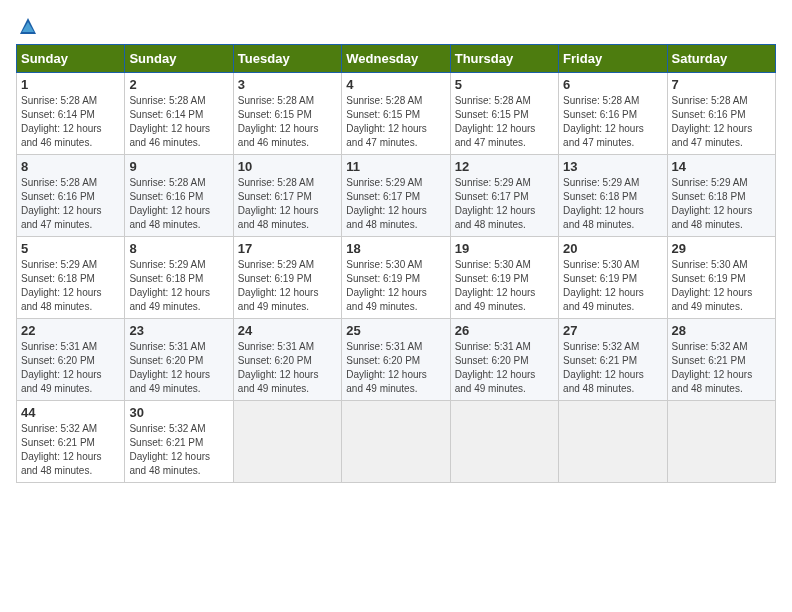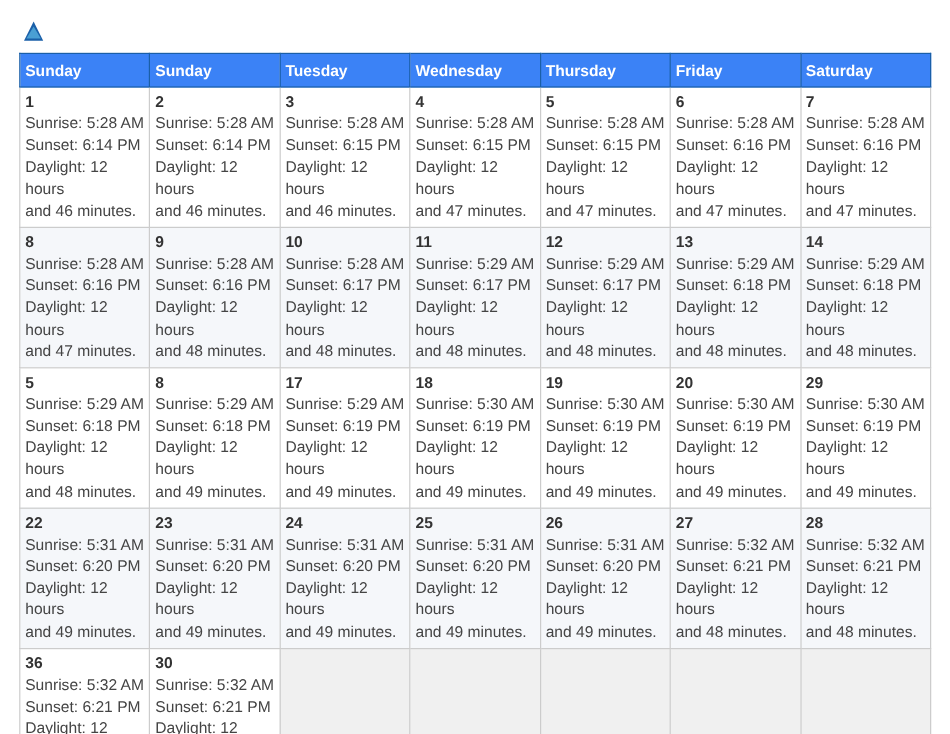--- a/index.html
+++ b/index.html
@@ -55,21 +55,21 @@
     .subtitle {
       font-size: 14px;
       color: #555;
     }
     table {
       width: 100%;
       border-collapse: collapse;
       table-layout: fixed;
     }
     thead tr th {
-      background-color: #3b82f6;
+      background-color: #4d7c0f;
       color: #fff;
       font-size: 13px;
       font-weight: bold;
       padding: 6px 4px;
       text-align: left;
       border: 1px solid #1a5fa8;
     }
     tbody tr td {
       vertical-align: top;
       border: 1px solid #ccc;
@@ -82,21 +82,21 @@
     tbody tr:nth-child(even) td {
       background: #f5f7fa;
     }
     .day-num {
       font-size: 13px;
       font-weight: bold;
       display: block;
       margin-bottom: 2px;
     }
     .day-info {
-      font-size: 13px;
+      font-size: 10px;
       line-height: 1.4;
       color: #444;
     }
     td.empty {
       background: #f0f0f0;
     }
   </style>
 </head>
 <body>
 
@@ -385,21 +385,21 @@
         <div class="day-info">
           <span>Sunrise: 5:32 AM</span><br>
           <span>Sunset: 6:21 PM</span><br>
           <span>Daylight: 12 hours</span><br>
           <span>and 48 minutes.</span>
         </div>
       </td>
       </tr>
       <tr>
         <td>
-        <span class="day-num">36</span>
+        <span class="day-num">44</span>
         <div class="day-info">
           <span>Sunrise: 5:32 AM</span><br>
           <span>Sunset: 6:21 PM</span><br>
           <span>Daylight: 12 hours</span><br>
           <span>and 48 minutes.</span>
         </div>
       </td>
         <td>
         <span class="day-num">30</span>
         <div class="day-info">

